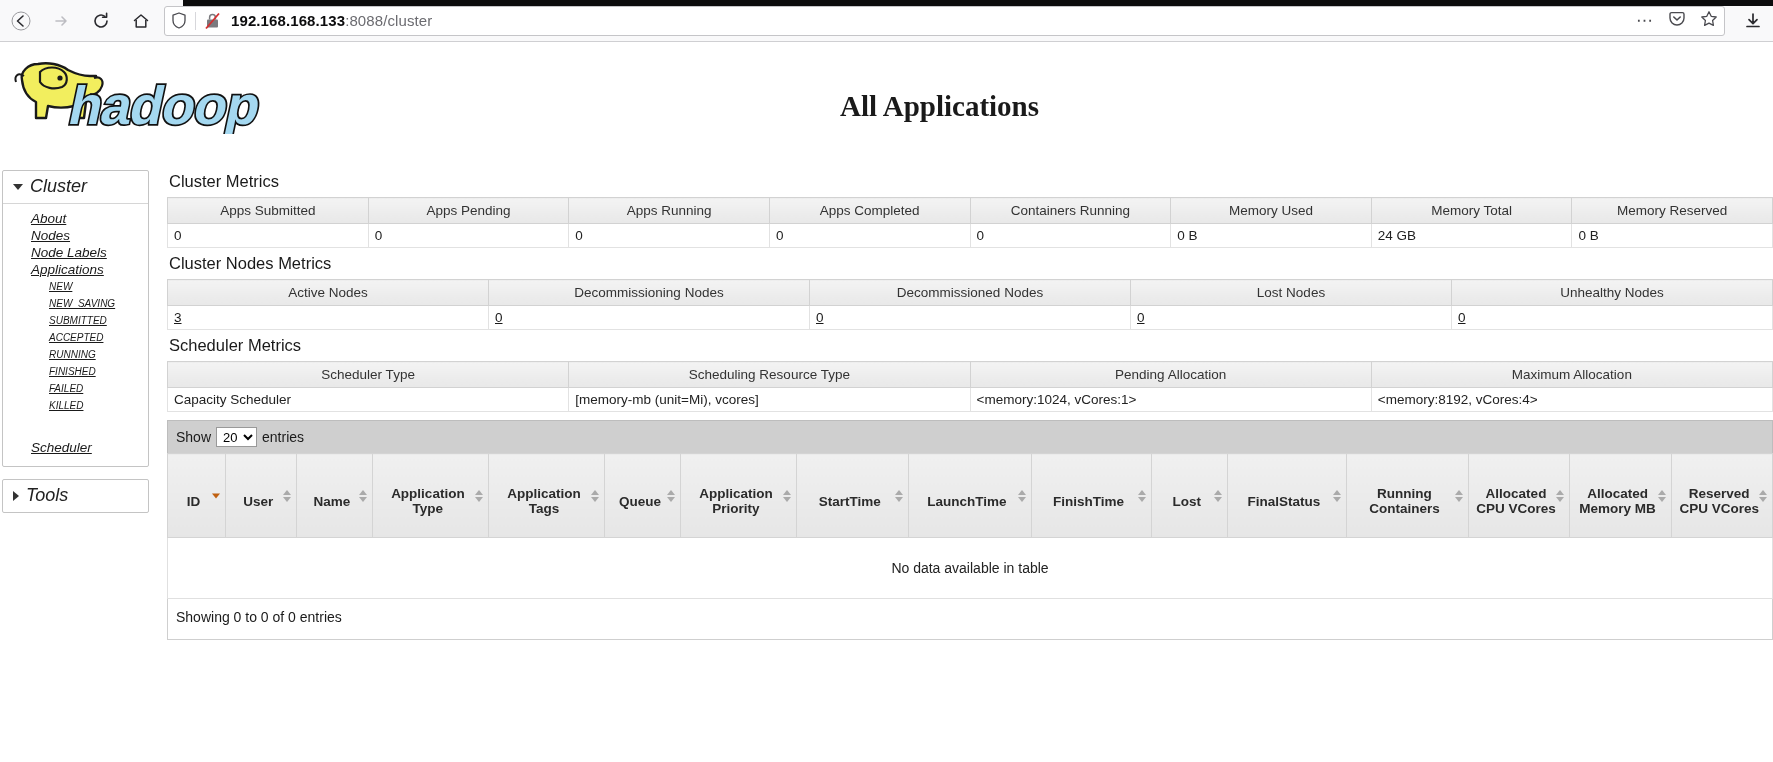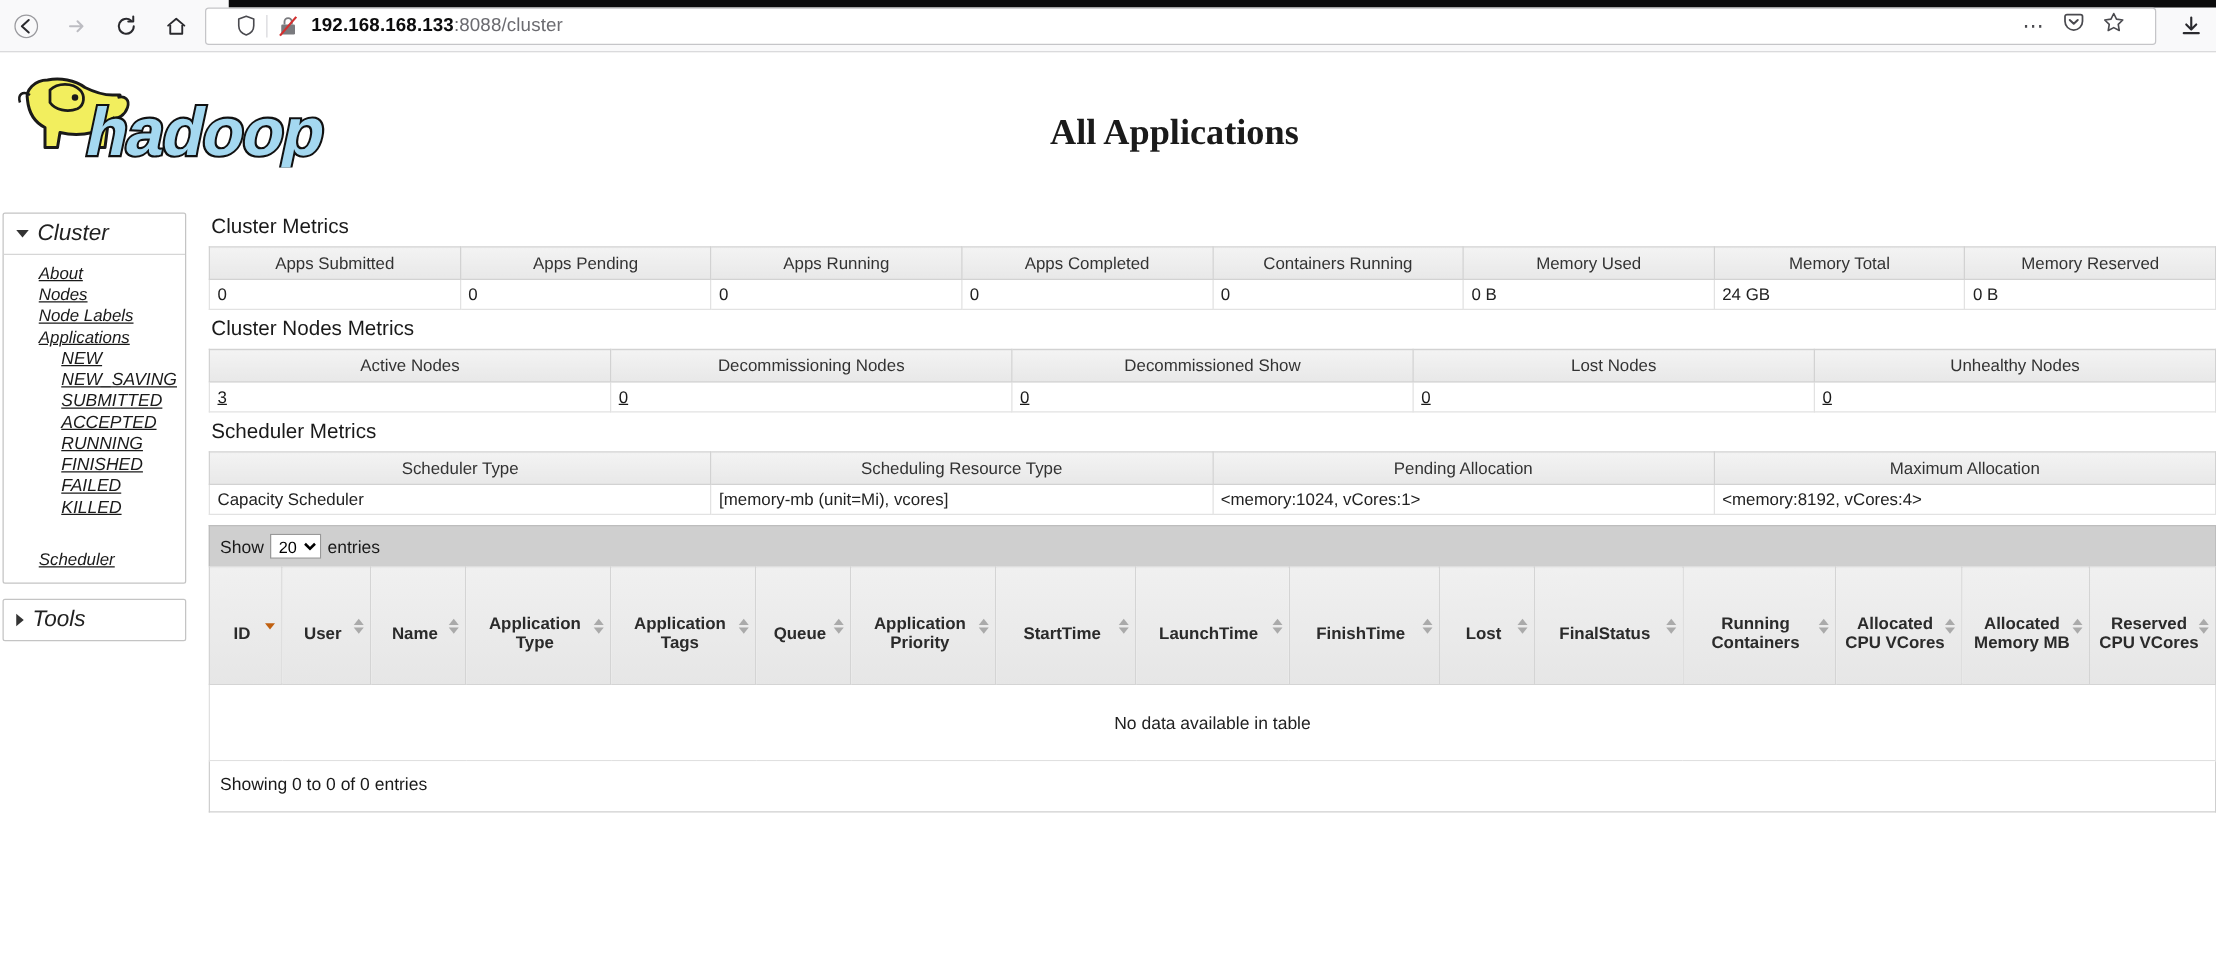--- a/index.html
+++ b/index.html
@@ -41,21 +41,21 @@
 
   .urlbar {
     flex: 1;
     margin: 0 8px 0 6px;
     height: 30px;
     background: #ffffff;
     border: 1px solid #c5c5c8;
     border-radius: 3px;
     display: flex;
     align-items: center;
-    padding: 0 24px;
+    padding: 0 6px;
     position: relative;
   }
   .shield-icon { color: #5a5a5f; display:flex; align-items:center; }
   .urlbar-sep {
     width: 1px; height: 18px; background: #d7d7db; margin: 0 8px;
   }
   .broken-lock { display:flex; align-items:center; position: relative; }
   .url-text {
     margin-left: 10px;
     font-size: 15px;
@@ -137,21 +137,21 @@
   .nav-list { padding: 6px 0 10px 0; }
   .nav-link {
     display: block;
     color: #1a1a1a;
     text-decoration: underline;
     font-size: 13.5px;
     padding: 1px 0 1px 28px;
     line-height: 15px;
     white-space: nowrap;
   }
-  .nav-sub .nav-link { padding-left: 46px; font-size: 14px; }
+  .nav-sub .nav-link { padding-left: 46px; font-size: 10px; }
   .nav-link.spaced { margin-top: 25px; }
   .nav-block.tools {
     margin-top: 12px;
   }
   .nav-header.tools-header { border-bottom: none; }
 
   
   .content {
     position: absolute;
     left: 167px; top: 130px;
@@ -226,21 +226,21 @@
   }
   table.dataTable th {
     background: linear-gradient(to bottom, #f0f0f0, #e6e6e6);
     border: 1px solid #d4d4d4;
     font-size: 13.5px;
     font-weight: bold;
     color: #2b2b2b;
     padding: 20px 12px 9px 6px;
     text-align: center;
     vertical-align: middle;
-    height: 94px;
+    height: 84px;
     position: relative;
   }
   .sort-arrows {
     position: absolute;
     right: 5px; top: 50%;
     transform: translateY(-50%);
     display: flex; flex-direction: column; gap: 2px;
   }
   .sort-arrows .up {
     width: 0; height: 0;
@@ -426,21 +426,21 @@
         </tr>
       </tbody>
     </table>
 
     <div class="section-title tight">Cluster Nodes Metrics</div>
     <table class="metrics">
       <thead>
         <tr>
           <th>Active Nodes</th>
           <th>Decommissioning Nodes</th>
-          <th>Decommissioned Show</th>
+          <th>Decommissioned Nodes</th>
           <th>Lost Nodes</th>
           <th>Unhealthy Nodes</th>
         </tr>
       </thead>
       <tbody>
         <tr>
           <td class="link-cell"><a>3</a></td>
           <td class="link-cell"><a>0</a></td>
           <td class="link-cell"><a>0</a></td>
           <td class="link-cell"><a>0</a></td>

